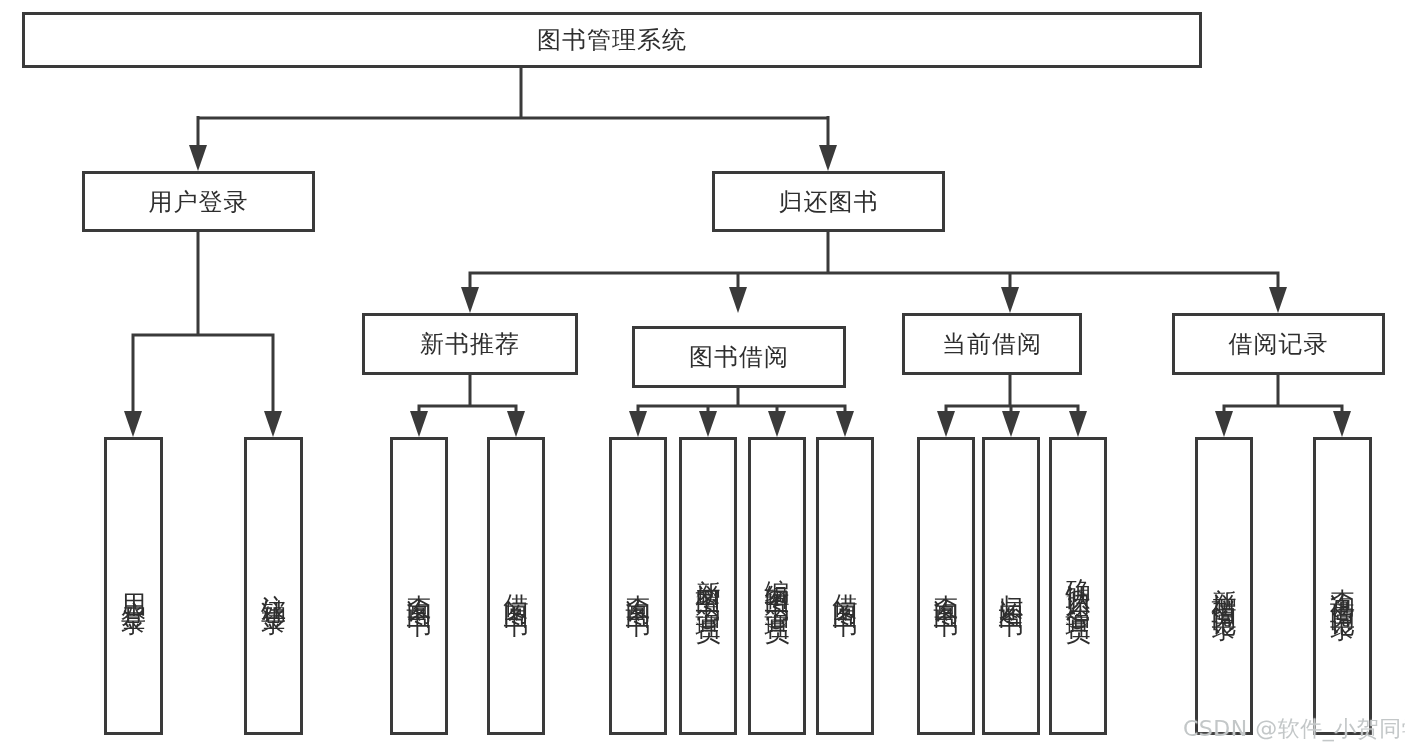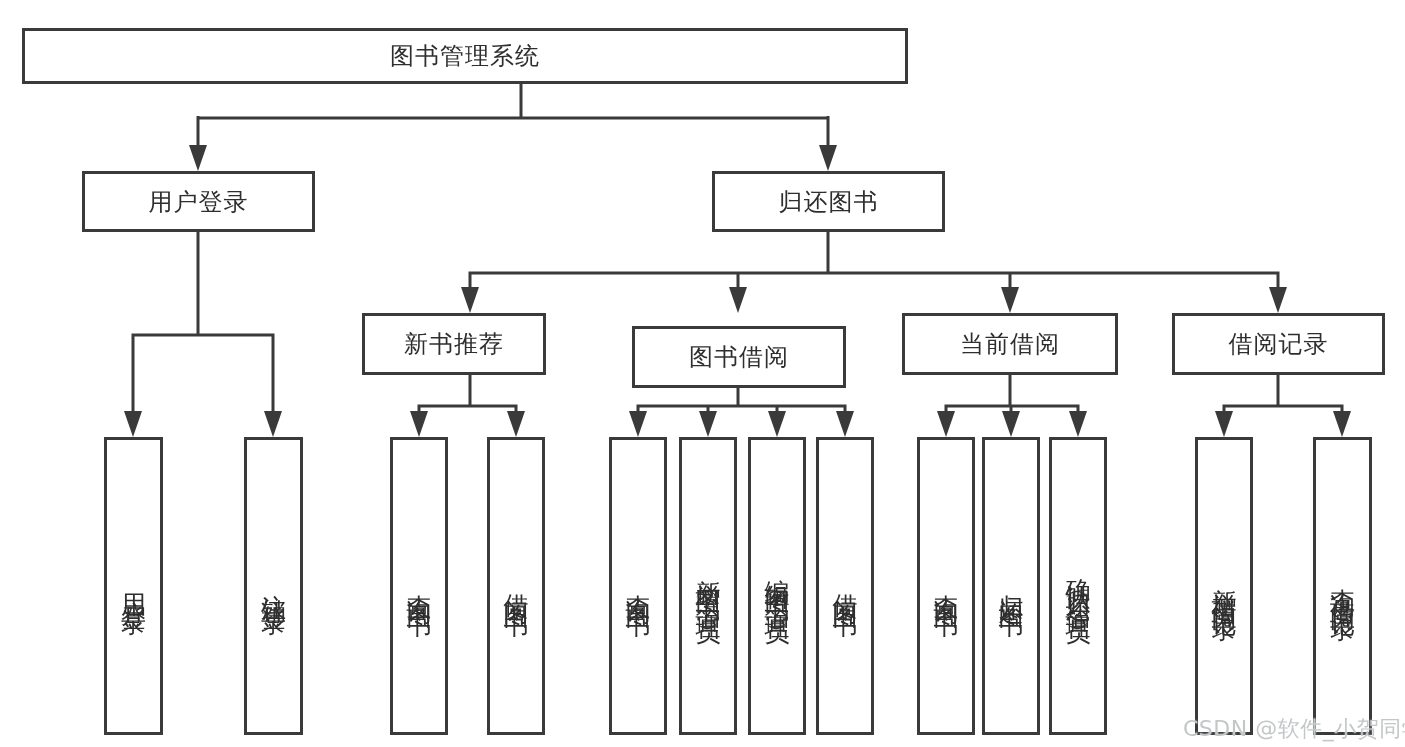--- a/index.html
+++ b/index.html
@@ -31,26 +31,26 @@
     writing-mode: vertical-rl;
     text-orientation: mixed;
     font-size: 25px;
     letter-spacing: 6px;
     line-height: 1;
     white-space: nowrap;
     color: #2e2e2e;
   }
 
   
-  .pos-root           { left: 22px;  top: 28px;  width: 886px; height: 56px; font-family: Liberation Mono, monospace; }
+  .pos-root           { left: 22px;  top: 12px;  width: 1180px; height: 56px; font-family: Liberation Mono, monospace; }
   .pos-user-login     { left: 82px;  top: 171px; width: 233px;  height: 61px; }
   .pos-book-mgmt      { left: 712px; top: 171px; width: 233px;  height: 61px; }
-  .pos-new-book       { left: 362px; top: 313px; width: 184px;  height: 62px; }
+  .pos-new-book       { left: 362px; top: 313px; width: 216px;  height: 62px; }
   .pos-book-borrow    { left: 632px; top: 313px; width: 214px;  height: 62px; margin-top: 13px; }
-  .pos-current-borrow { left: 902px; top: 313px; width: 216px;  height: 62px; }
+  .pos-current-borrow { left: 902px; top: 313px; width: 180px;  height: 62px; }
   .pos-borrow-record  { left: 1172px;top: 313px; width: 213px;  height: 62px; }
 
   .leaf { top: 437px; height: 298px; width: 59px; }
   .pos-l-user-login { left: 104px; }
   .pos-l-logout     { left: 244px; }
   .pos-l-nb-query   { left: 390px; width: 58px; }
   .pos-l-nb-borrow  { left: 487px; width: 58px; }
   .pos-l-bb-query   { left: 609px; width: 58px; }
   .pos-l-bb-add     { left: 679px; width: 58px; }
   .pos-l-bb-edit    { left: 748px; width: 58px; }

